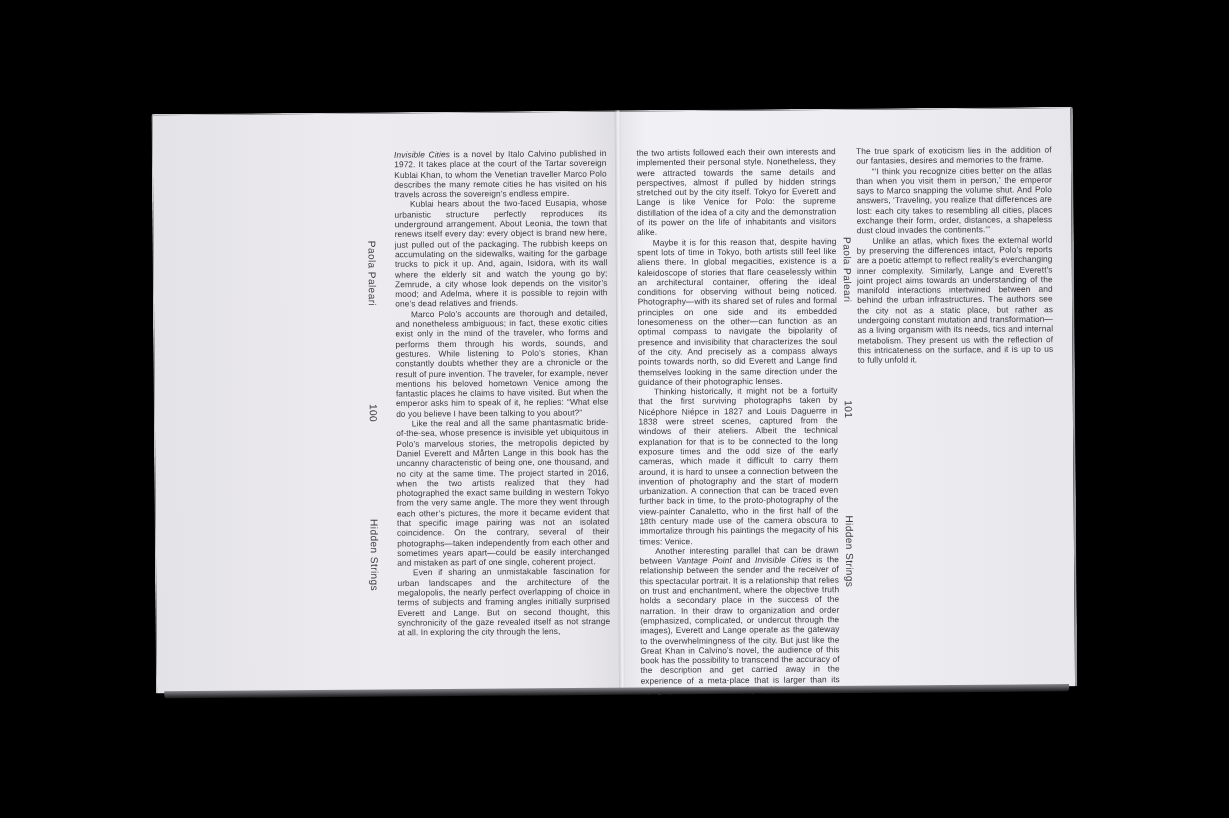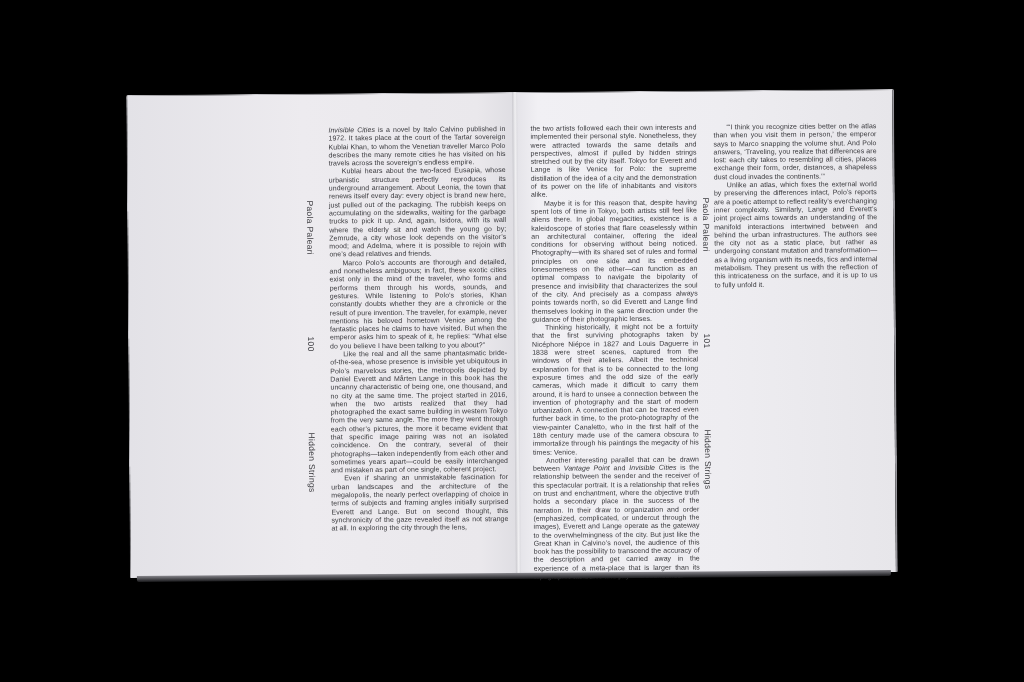--- a/index.html
+++ b/index.html
@@ -53,19 +53,20 @@
         <p class="ind"><span>Another interesting parallel that can be drawn between </span><span class="it">Vantage Point</span><span> and </span><span class="it">Invisible Cities</span><span> is the relationship between the sender and the receiver of this spectacular portrait. It is a relationship that relies on trust and enchantment, where the objective truth holds a secondary place in the success of the narration. In their draw to organization and order (emphasized, complicated, or undercut through the images), Everett and Lange operate as the gateway to the overwhelmingness of the city. But just like the Great Khan in Calvino’s novel, the audience of this book has the possibility to transcend the accuracy of the description and get carried away in the experience of a meta-place that is larger than its topographic attributes and physical boundaries.</span></p>
       </div>
 
     <div class="vert-meta vert-right">
       <span>Paola Paleari</span>
       <span>101</span>
       <span>Hidden Strings</span>
     </div>
 
     <div class="col col-3">
+        <p><span>The true spark of exoticism lies in the addition of our fantasies, desires and memories to the frame.</span></p>
         <p class="ind"><span>“‘I think you recognize cities better on the atlas than when you visit them in person,’ the emperor says to Marco snapping the volume shut. And Polo answers, ‘Traveling, you realize that differences are lost: each city takes to resembling all cities, places exchange their form, order, distances, a shapeless dust cloud invades the continents.’”</span></p>
         <p class="ind"><span>Unlike an atlas, which fixes the external world by preserving the differences intact, Polo’s reports are a poetic attempt to reflect reality’s everchanging inner complexity. Similarly, Lange and Everett’s joint project aims towards an understanding of the manifold interactions intertwined between and behind the urban infrastructures. The authors see the city not as a static place, but rather as undergoing constant mutation and transformation—as a living organism with its needs, tics and internal metabolism. They present us with the reflection of this intricateness on the surface, and it is up to us to fully unfold it.</span></p>
       </div>
 
     <div class="book-bottom-edge"></div>
   </div>
 </div>
 
 </body></html>

